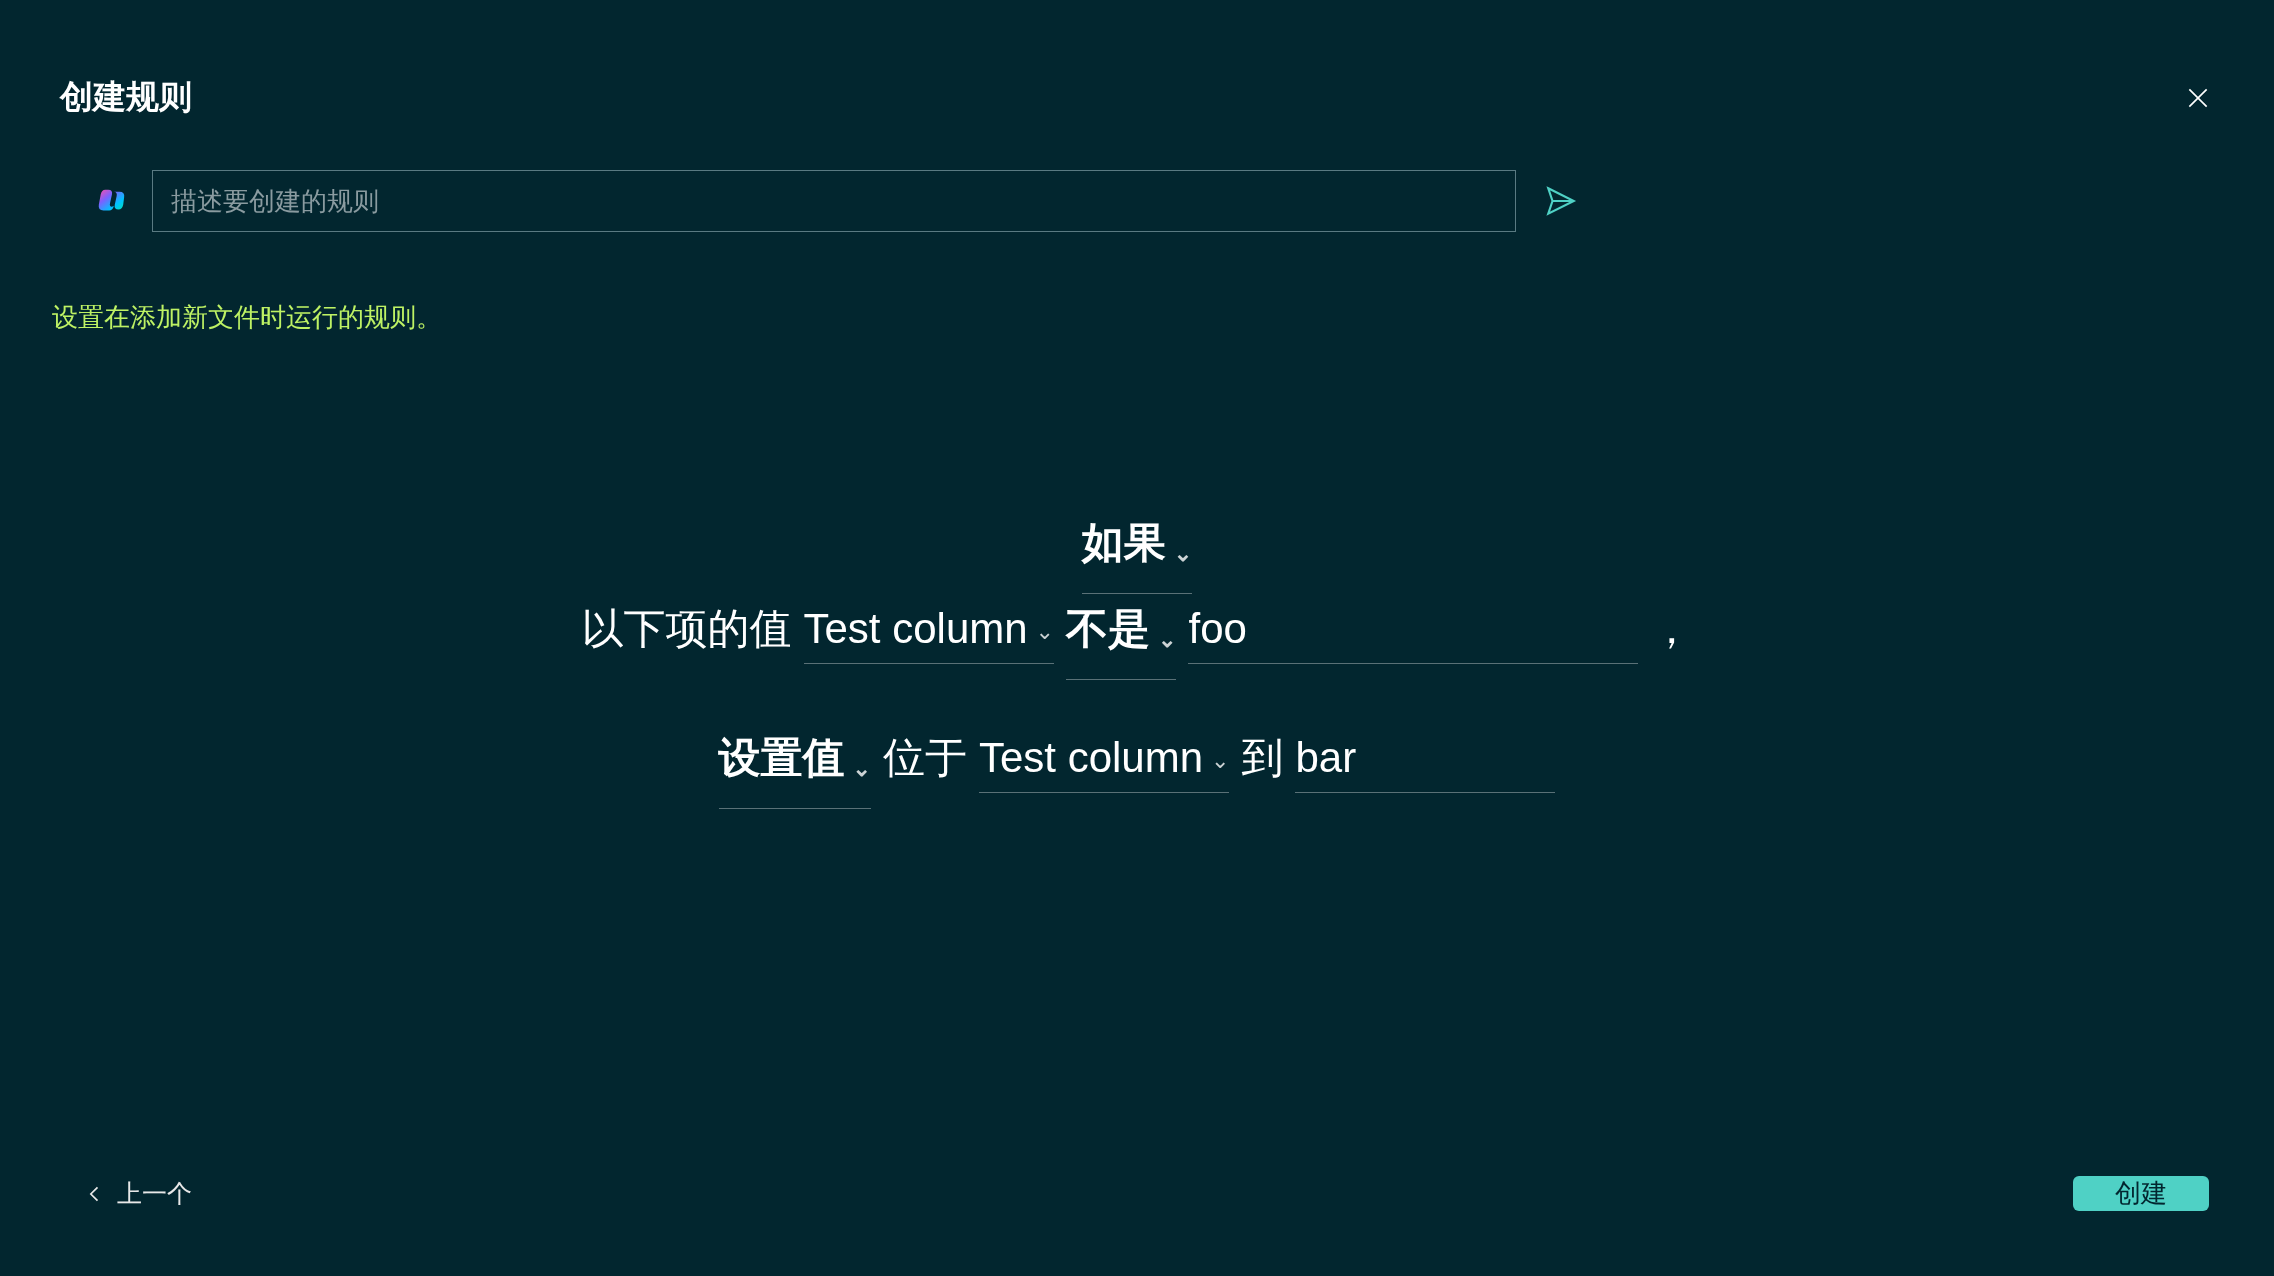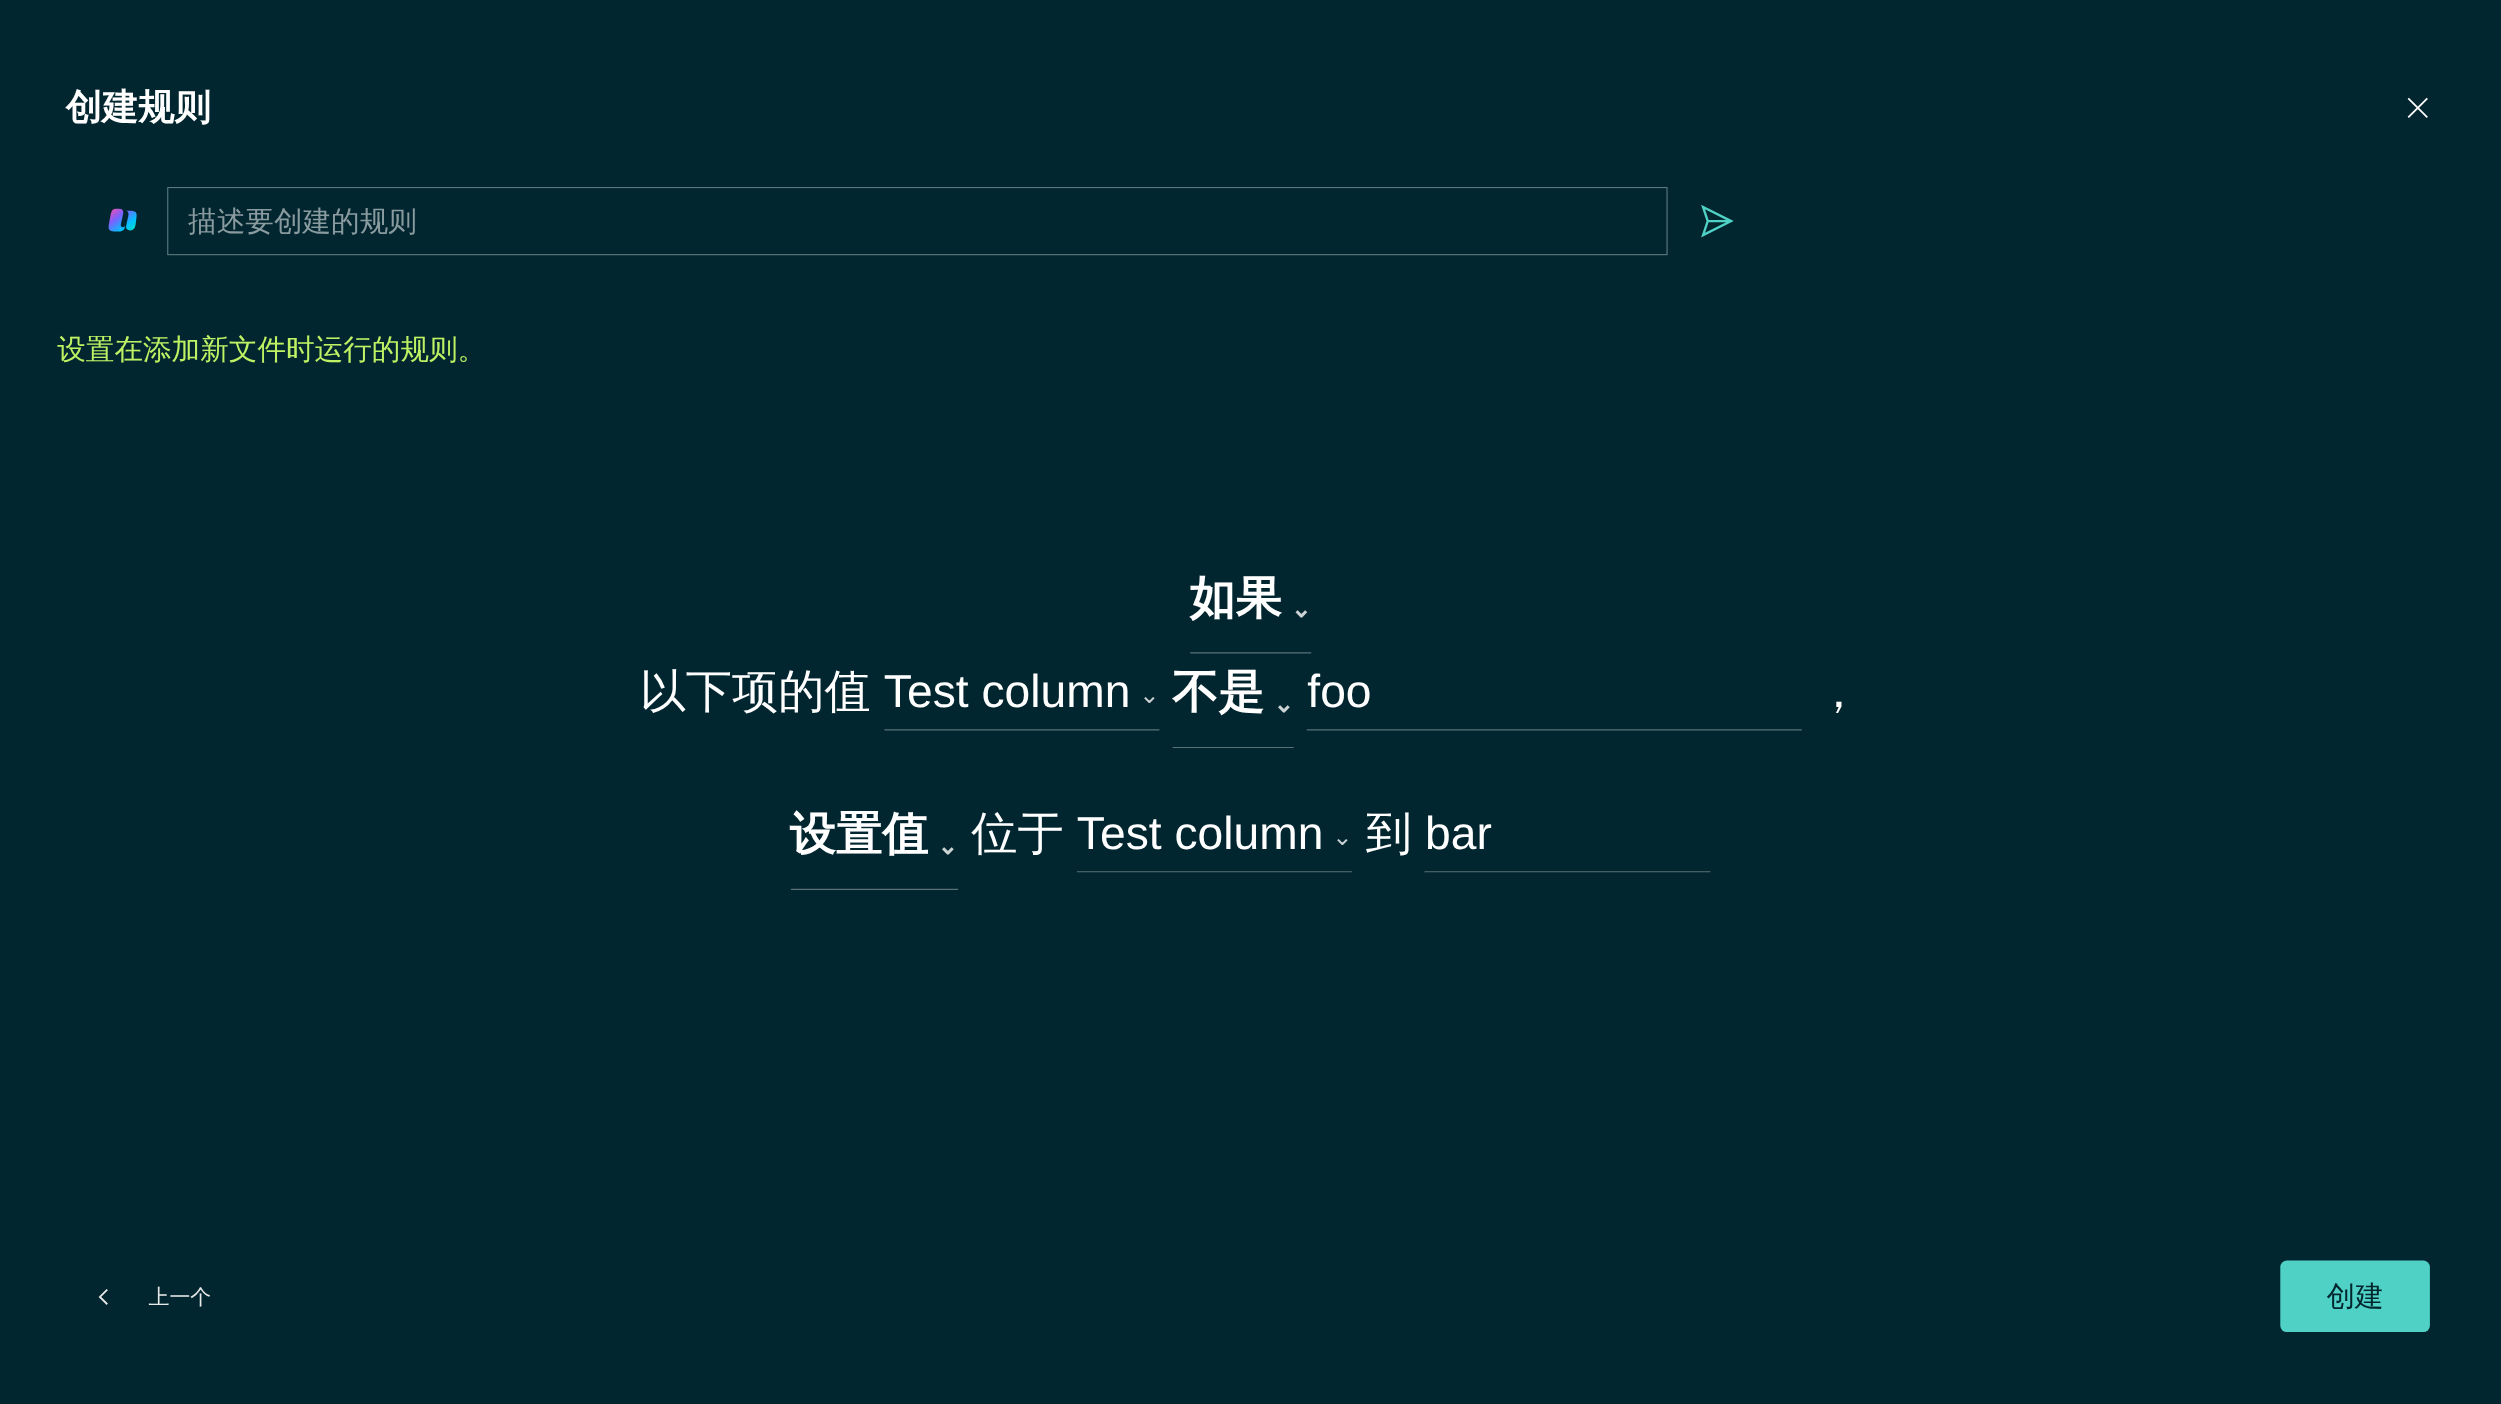--- a/index.html
+++ b/index.html
@@ -171,38 +171,38 @@
       bottom: 65px;
       left: 85px;
       right: 65px;
       display: flex;
       justify-content: space-between;
       align-items: center;
     }
     .back-btn {
       display: flex;
       align-items: center;
-      gap: 30px;
-      cursor: pointer;
-      font-size: 19px;
+      gap: 12px;
+      cursor: pointer;
+      font-size: 25px;
       color: #e8e8e8;
     }
     .back-btn svg {
       width: 20px;
       height: 20px;
       stroke: #e8e8e8;
       stroke-width: 2;
       fill: none;
     }
     .create-btn {
       background: #4fd1c5;
       color: #02262f;
       font-size: 26px;
       font-weight: 400;
-      padding: 15px 42px;
+      padding: 0 42px;
       border: none;
       border-radius: 6px;
       cursor: pointer;
     }
     .comma {
       font-weight: 400;
     }
   </style>
 </head>
 <body>

